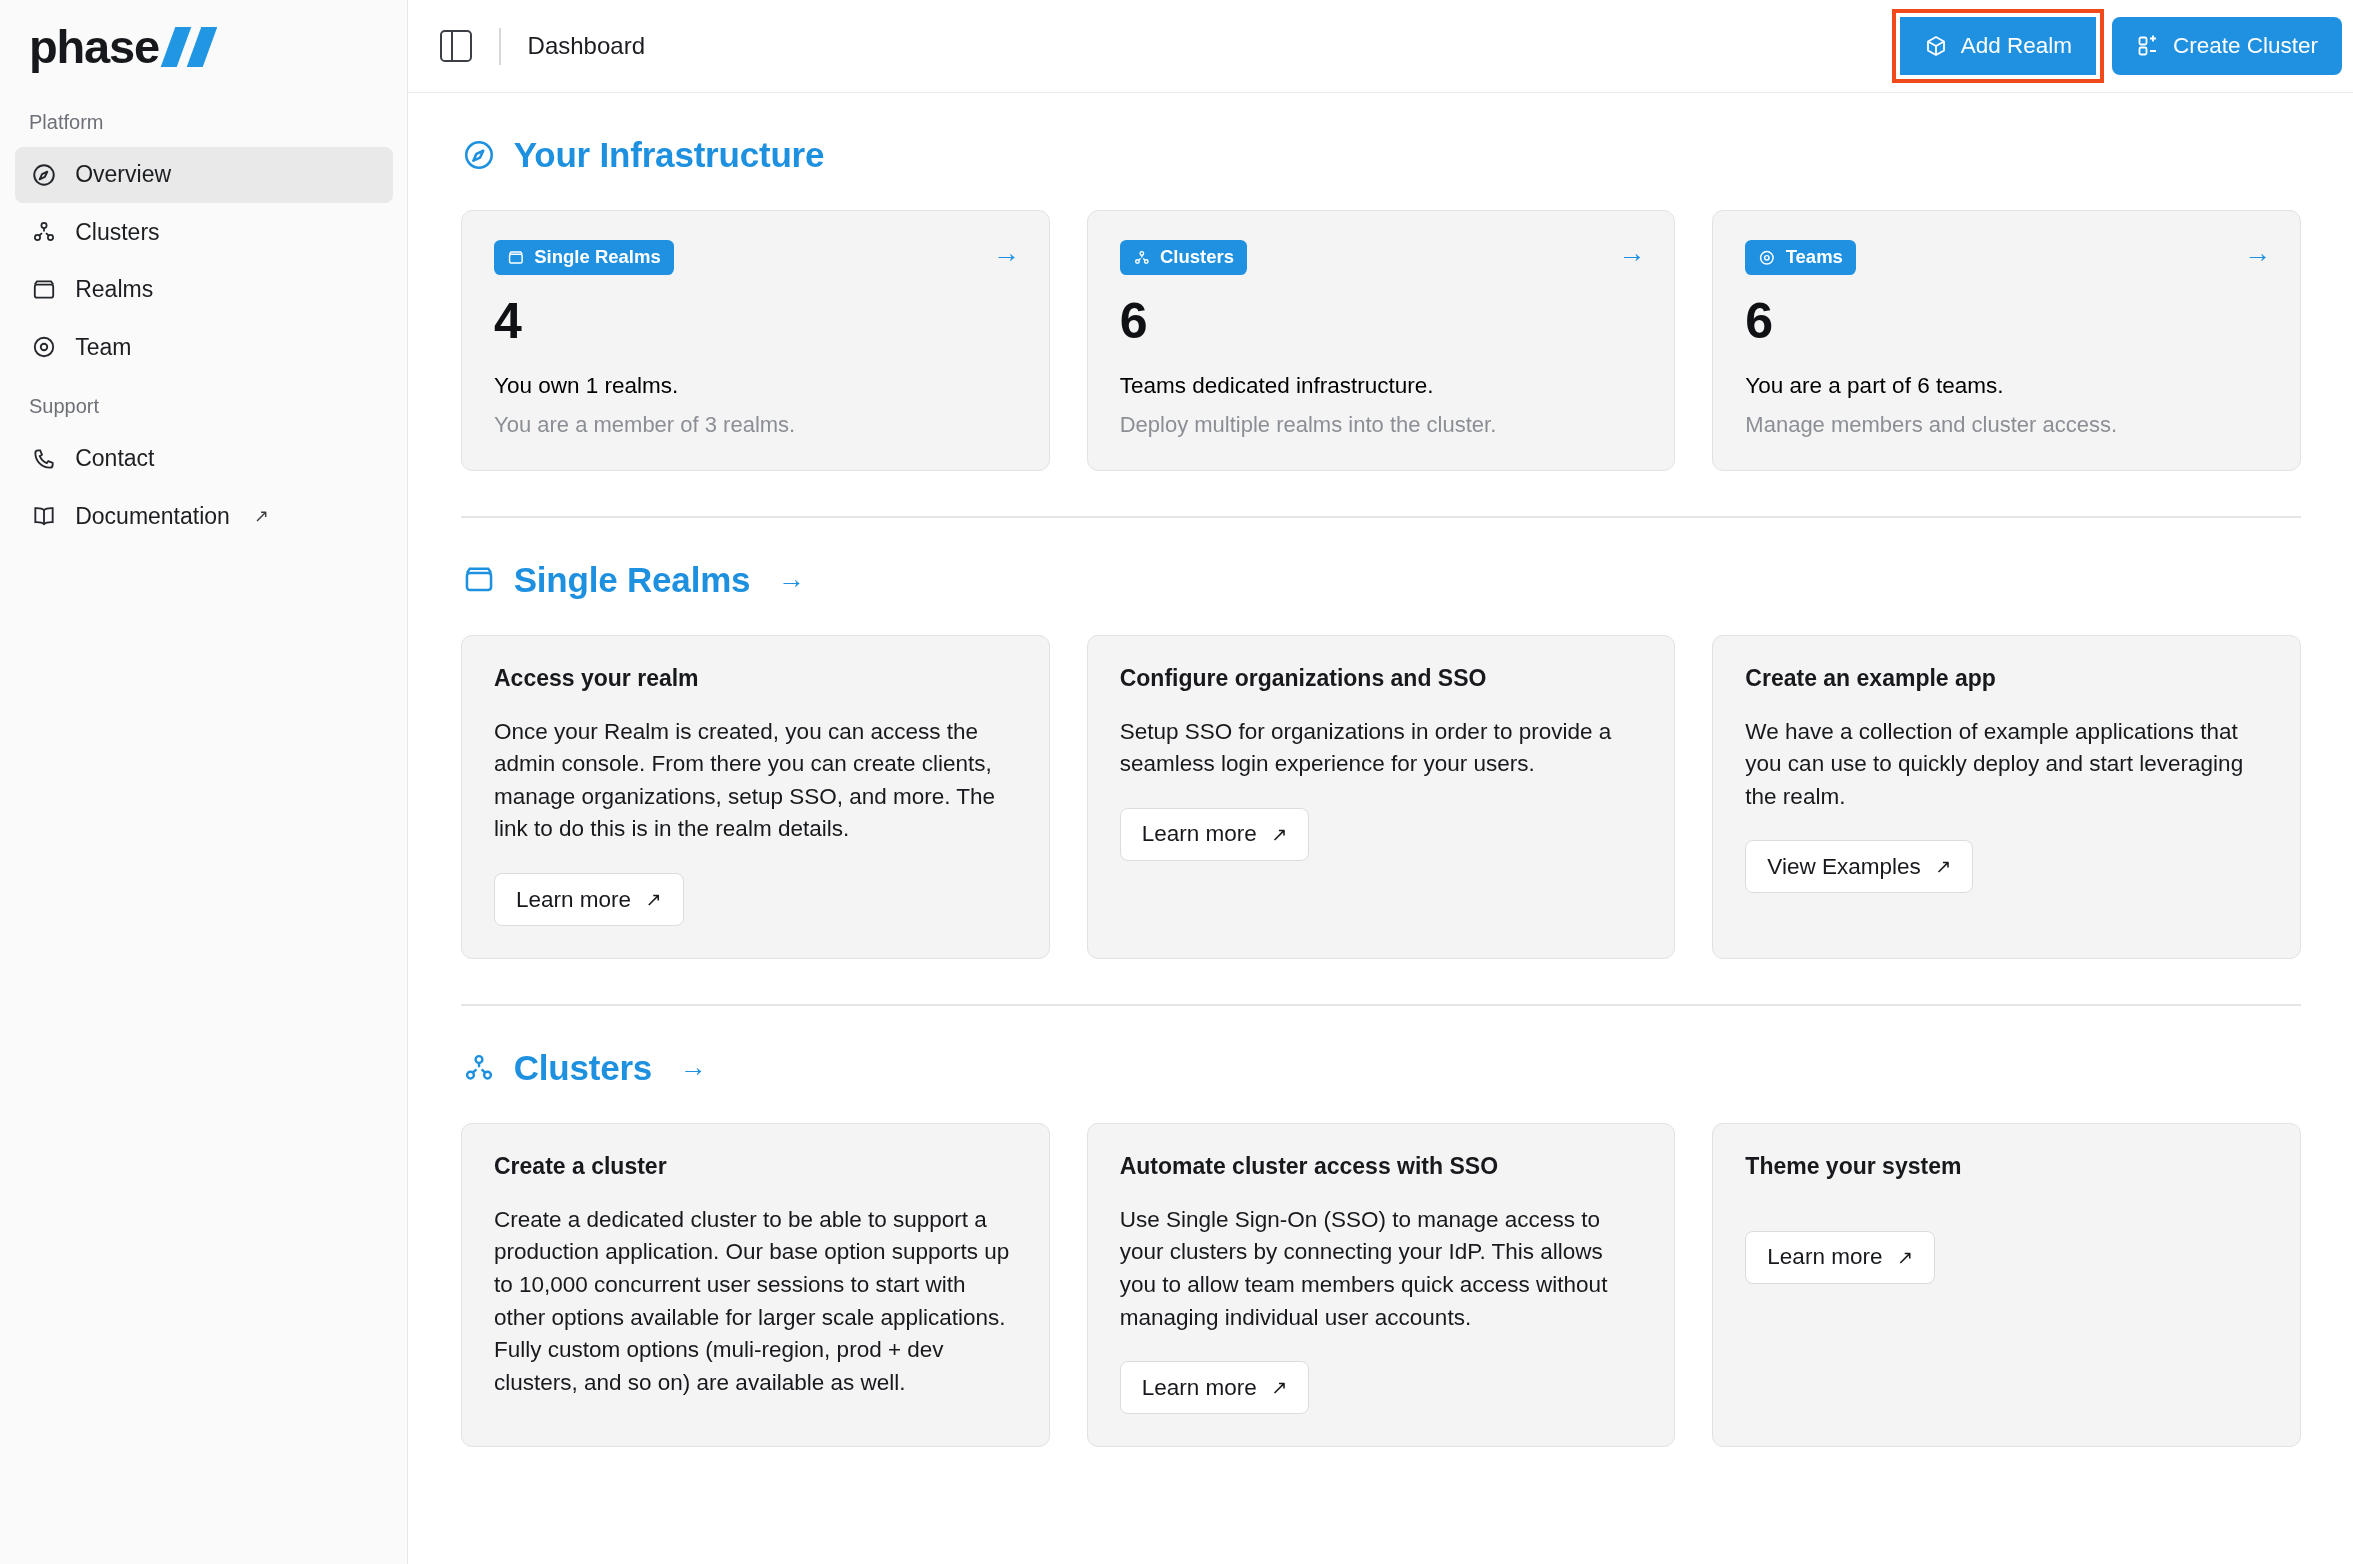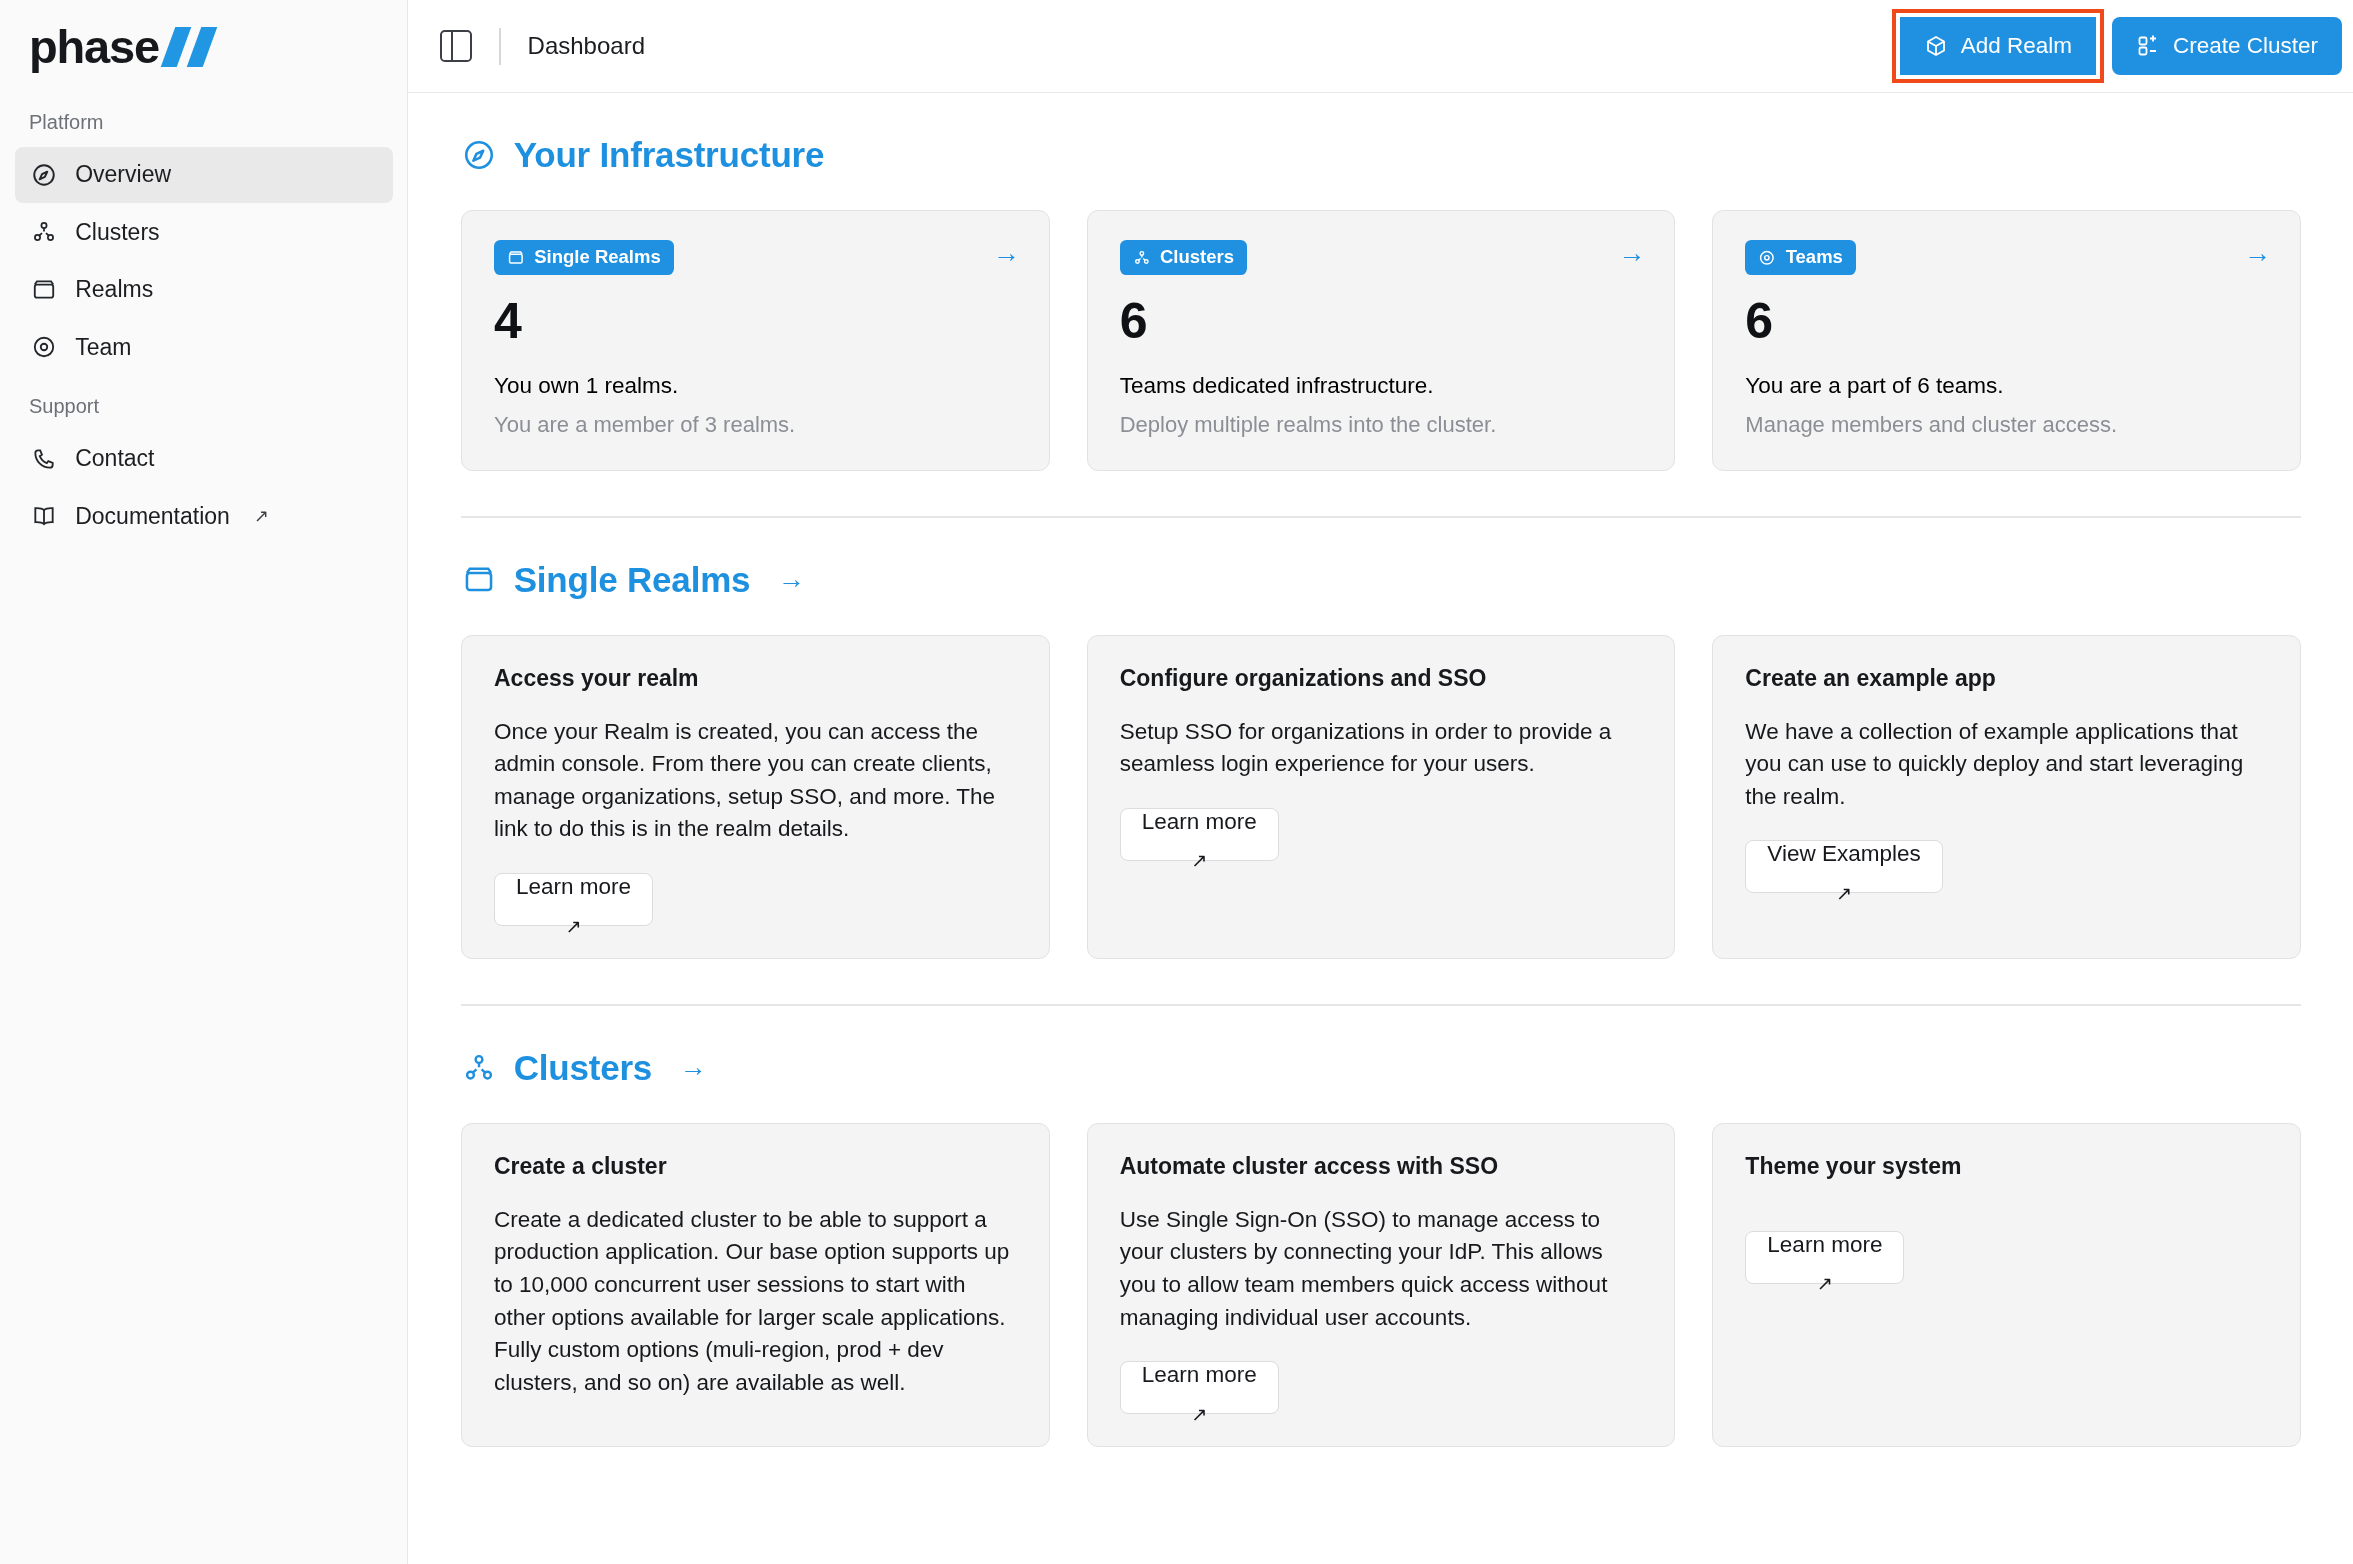--- a/index.html
+++ b/index.html
@@ -174,21 +174,20 @@
     margin-top: 27px;
     background: #fff;
     border: 1.6px solid #dcdcdc;
     border-radius: 8px;
     height: 53px;
     padding: 0 21px;
     font-size: 22.5px;
     color: #17191d;
     cursor: pointer;
     font-family: inherit;
-    flex-direction: column;
   }
   .learn-btn .ext { font-size: 19.3px; }
   svg { display: block; }
 </style>
 </head>
 <body>
 
 <div class="app">
 
   <aside class="sidebar">

